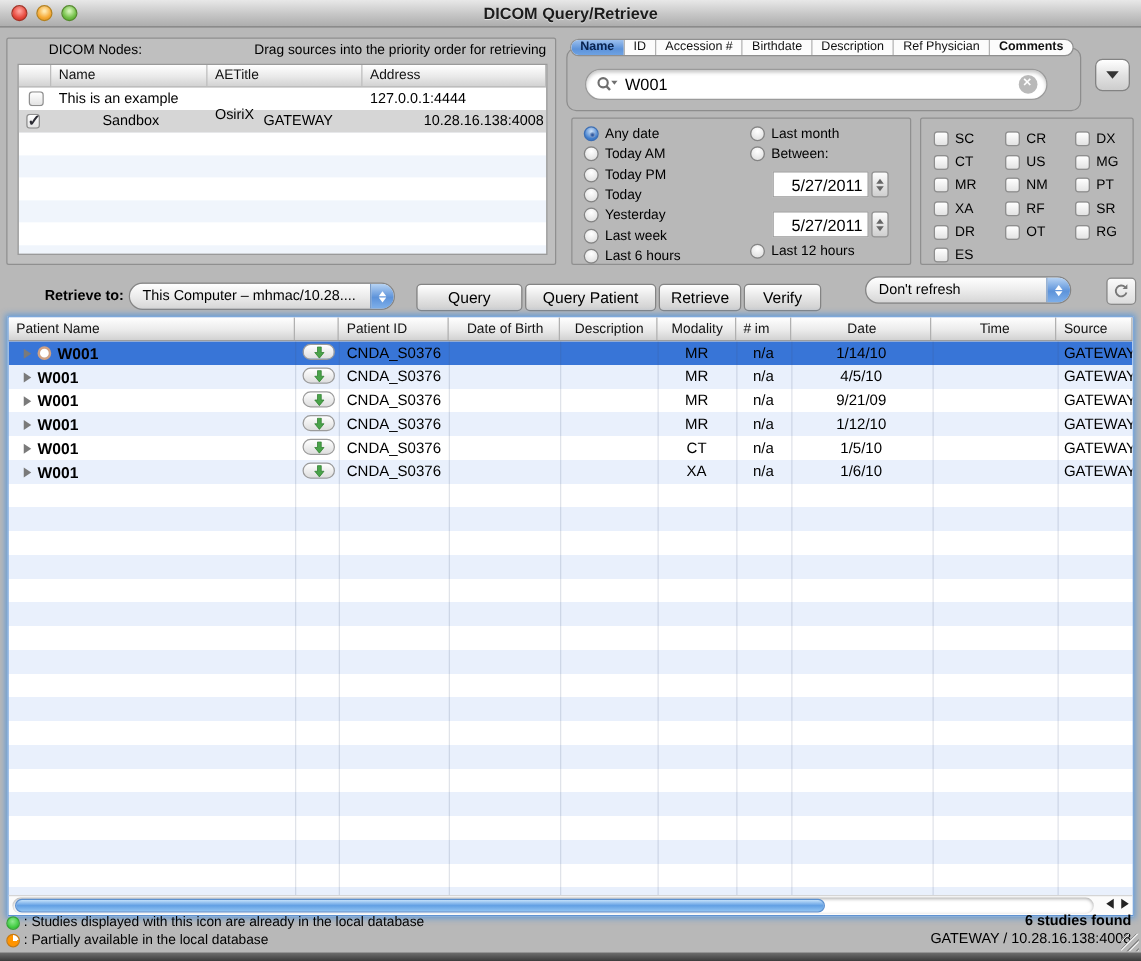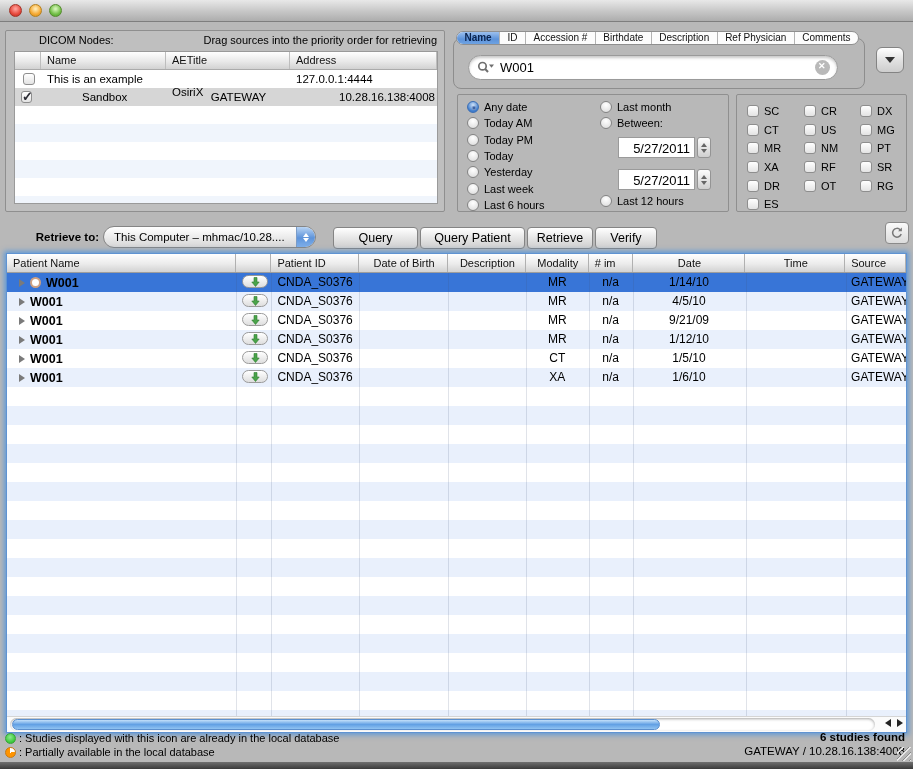--- a/index.html
+++ b/index.html
@@ -50,21 +50,21 @@
   }
   .cbcol { display:flex; justify-content:center; align-items:center; }
   
   .search-frame { position:absolute; left:453px; top:38px; width:412px; height:51px; border:1px solid #8d8d8d; border-radius:8px; }
   .tabstrip {
     position:absolute; left:456px; top:31px; width:403px; height:14px;
     background:#fcfcfc; border:1px solid #8f8f8f; border-radius:7px;
     display:flex; overflow:hidden; z-index:3;
   }
   .tab { flex:1 1 auto; font-size:10px; text-align:center; line-height:12px; border-right:1px solid #b3b3b3; padding:0 6px; white-space:nowrap; color:#111; }
-  .tab:last-child { border-right:none; }
+  .tab:last-child { border-right:none;font-weight:bold; }
   .tab.active { background:linear-gradient(#9cc0ee,#5d93da 60%,#6ea2e2); color:#08224e; font-weight:bold; }
   .search-field {
     position:absolute; left:468px; top:55px; width:370px; height:25px;
     background:#fff; border:1px solid #9a9a9a; border-radius:13px;
     box-shadow:inset 0 2px 3px rgba(0,0,0,.22); display:flex; align-items:center; z-index:3;
   }
   .mag { margin-left:8px; display:flex; align-items:center; }
   .search-text { margin-left:5px; font-size:13px; color:#000; flex:1; }
   .clear-btn {
     width:15px; height:15px; border-radius:50%; background:#b9b9b9; margin-right:7px;
@@ -179,20 +179,21 @@
 <body>
 
 <div class="window">
 
   <div class="titlebar">
     <div class="traffic">
       <span class="tl red"></span>
       <span class="tl yellow"></span>
       <span class="tl green"></span>
     </div>
+    <div class="title">DICOM Query/Retrieve</div>
   </div>
 
   <div class="nodes-panel">
     <div class="nodes-head">
       <span>DICOM Nodes:</span>
       <span>Drag sources into the priority order for retrieving</span>
     </div>
     <div class="nodes-table">
       <div class="nodes-hrow" id="nodesHeader">
           <div class="nodes-hcell" style="width: 26px;"></div>
@@ -385,20 +386,27 @@
         <span class="cap-up"></span>
         <span class="cap-dn"></span>
       </span>
   </div>
   <div id="toolbarButtons">
       <div class="pushbtn" style="left: 333px; width: 85px;">Query</div>
       <div class="pushbtn" style="left: 420px; width: 105px;">Query Patient</div>
       <div class="pushbtn" style="left: 527px; width: 66px;">Retrieve</div>
       <div class="pushbtn" style="left: 595px; width: 62px;">Verify</div>
     </div>
+  <div class="popup refresh-popup">
+    <span class="popup-text">Don't refresh</span>
+    <span class="popup-cap">
+        <span class="cap-up"></span>
+        <span class="cap-dn"></span>
+      </span>
+  </div>
   <div class="refresh-btn">
     <svg width="14" height="14" viewBox="0 0 16 16">
       <path d="M12.8 9.2 A5 5 0 1 1 11.6 4.2" fill="none" stroke="#787878" stroke-width="1.7"></path>
       <path d="M13.6 1.6 v4.4 h-4.4 z" fill="#787878"></path>
     </svg>
   </div>
 
   <div class="results">
     <div class="res-header" id="resHeader">
         <div class="res-hcell" style="width: 230px;">Patient Name</div>

